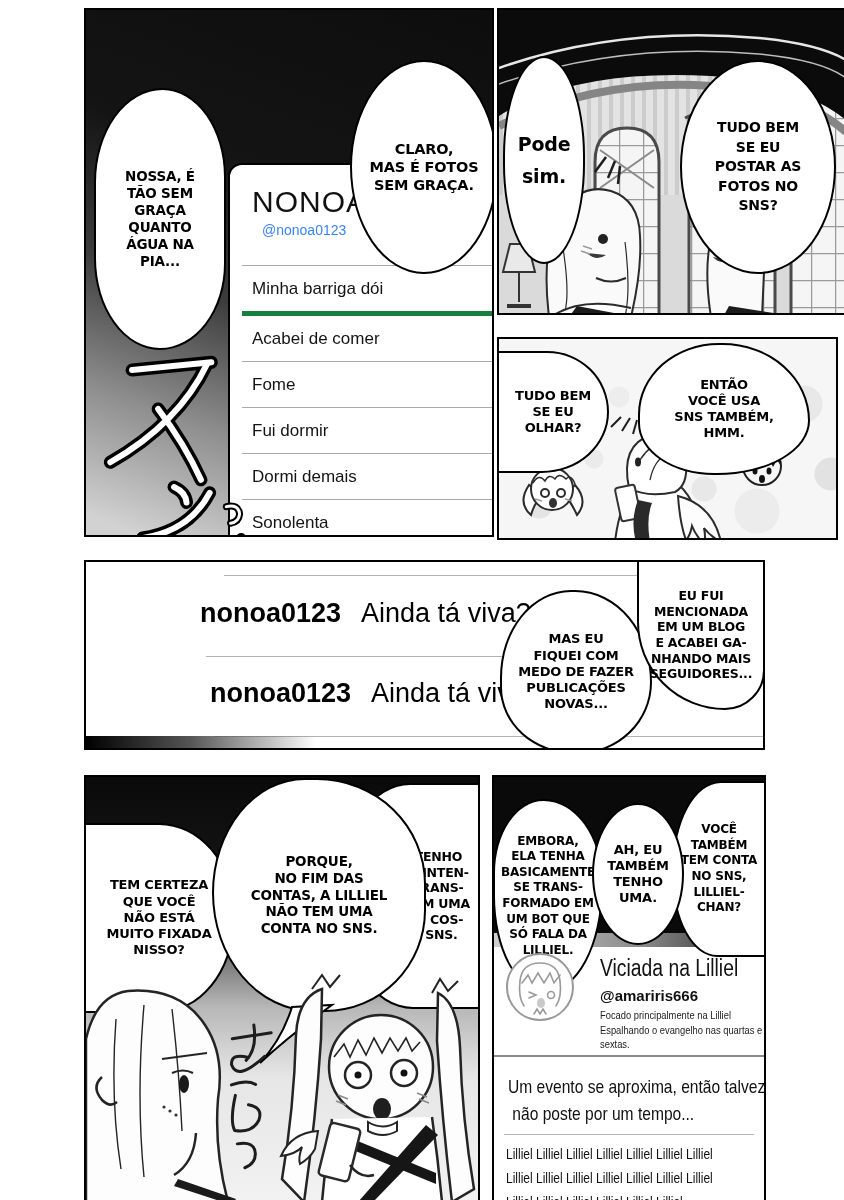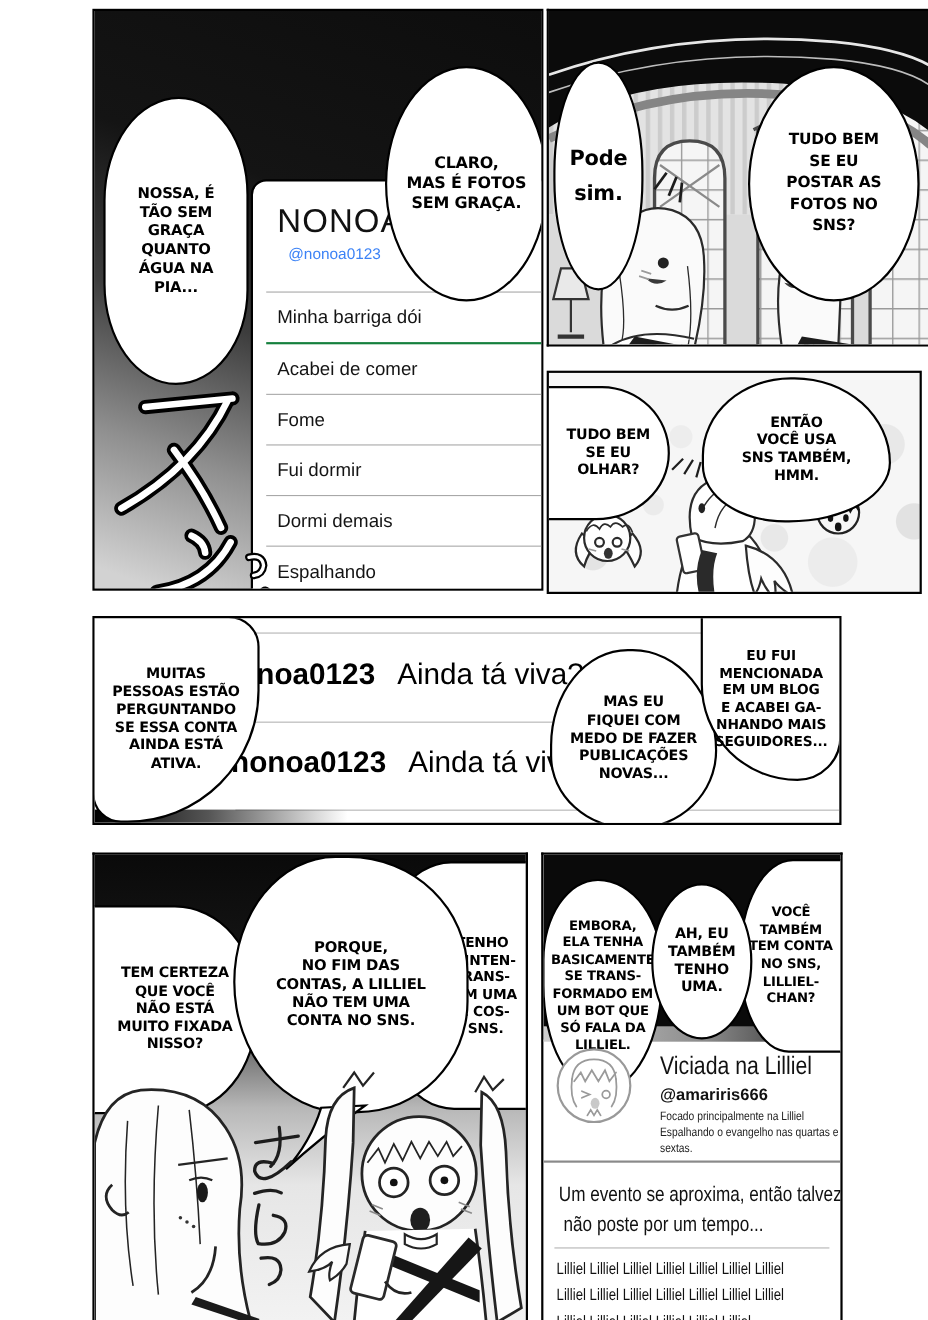--- a/index.html
+++ b/index.html
@@ -24,25 +24,25 @@
 <div id="page">
 
   <div class="panel" style="left:84px;top:8px;width:410px;height:529px;
               background:linear-gradient(200deg,#0d0d0d 0%,#141414 36%,#3d3d3d 58%,#8f8f8f 78%,#d2d2d2 97%);">
 
     <div class="abs ui" style="left:142px;top:153px;right:-4px;bottom:-4px;background:#fff;border:2px solid #000;border-radius:14px 0 0 0;z-index:1;">
       <div class="abs" style="left:22px;top:20px;font-size:30px;letter-spacing:1px;color:#111;">NONOA</div>
       <div class="abs" style="left:22px;top:57px;font-size:14px;color:#3b82f6;margin-left:10px;">@nonoa0123</div>
       <div class="abs" style="left:0;top:100px;right:0;">
         <div style="height:45px;margin-left:12px;border-top:1px solid #a8a8a8;display:flex;align-items:center;padding-left:10px;font-size:17px;color:#141414;">Minha barriga dói</div>
-        <div style="height:45px;margin-left:12px;border-top:2px solid #15803d;display:flex;align-items:center;padding-left:10px;font-size:17px;color:#141414;">Acabei de comer</div>
+        <div style="height:45px;margin-left:12px;border-top:5px solid #15803d;display:flex;align-items:center;padding-left:10px;font-size:17px;color:#141414;">Acabei de comer</div>
         <div style="height:45px;margin-left:12px;border-top:1px solid #a8a8a8;display:flex;align-items:center;padding-left:10px;font-size:17px;color:#141414;">Fome</div>
         <div style="height:45px;margin-left:12px;border-top:1px solid #a8a8a8;display:flex;align-items:center;padding-left:10px;font-size:17px;color:#141414;">Fui dormir</div>
         <div style="height:45px;margin-left:12px;border-top:1px solid #a8a8a8;display:flex;align-items:center;padding-left:10px;font-size:17px;color:#141414;">Dormi demais</div>
-        <div style="height:45px;margin-left:12px;border-top:1px solid #a8a8a8;display:flex;align-items:center;padding-left:10px;font-size:17px;color:#141414;">Espalhando</div>
+        <div style="height:45px;margin-left:12px;border-top:1px solid #a8a8a8;display:flex;align-items:center;padding-left:10px;font-size:17px;color:#141414;">Sonolenta</div>
       </div>
     </div>
 
     <div class="bubble" style="left:8px;top:78px;width:132px;height:262px;font-size:13.5px;
                 border-radius:52% 48% 50% 50% / 36% 34% 33% 35%;z-index:2;">NOSSA, É
 TÃO SEM
 GRAÇA
 QUANTO
 ÁGUA NA
 PIA...</div>
@@ -205,27 +205,20 @@
     <div class="abs ui" style="left:114px;top:36px;font-size:27px;z-index:2;white-space:nowrap;">
       <span style="font-weight:700;">nonoa0123</span><span style="margin-left:20px;">Ainda tá viva?</span>
     </div>
     <div class="abs ui" style="left:124px;top:116px;font-size:27px;z-index:2;white-space:nowrap;">
       <span style="font-weight:700;">nonoa0123</span><span style="margin-left:20px;">Ainda tá viva?</span>
     </div>
 
     <div class="abs" style="left:0;bottom:0;width:230px;height:12px;z-index:1;
                 background:linear-gradient(90deg,#000 0%,#555 45%,rgba(255,255,255,0) 100%);"></div>
 
-    <div class="bubble" style="left:-2px;top:-2px;width:152px;height:188px;font-size:13px;
-                border-radius:0 28px 120px 26px;z-index:3;">MUITAS
-PESSOAS ESTÃO
-PERGUNTANDO
-SE ESSA CONTA
-AINDA ESTÁ
-ATIVA.</div>
     <div class="bubble" style="left:414px;top:28px;width:152px;height:164px;font-size:13px;
                 border-radius:48% 52% 50% 50% / 55% 58% 45% 42%;z-index:3;">MAS EU
 FIQUEI COM
 MEDO DE FAZER
 PUBLICAÇÕES
 NOVAS...</div>
     <div class="bubble" style="right:-2px;top:-2px;width:128px;height:150px;font-size:12.5px;
                 border-radius:0 0 42px 92px;z-index:3;text-align:center;">EU FUI
 MENCIONADA
 EM UM BLOG

